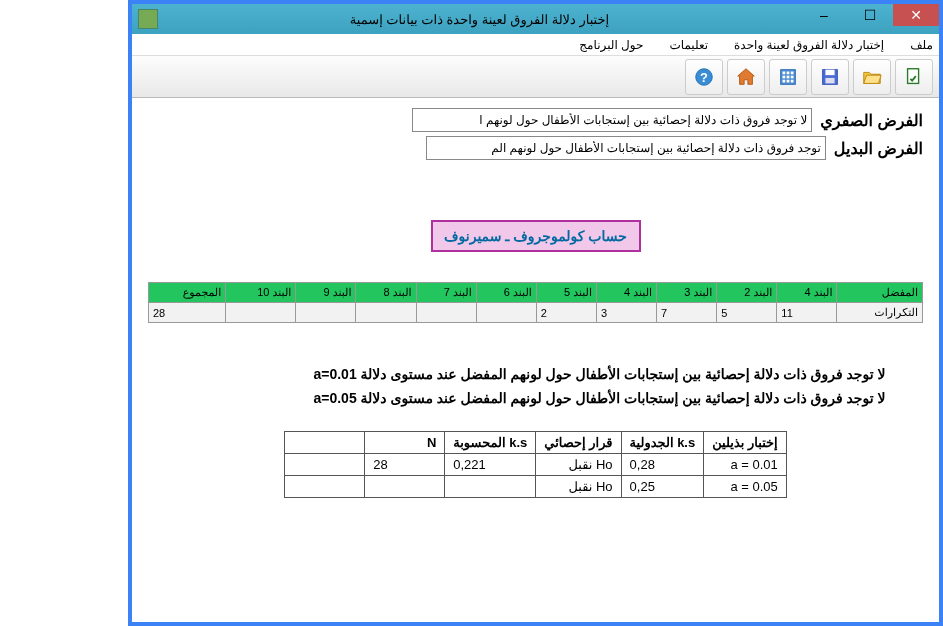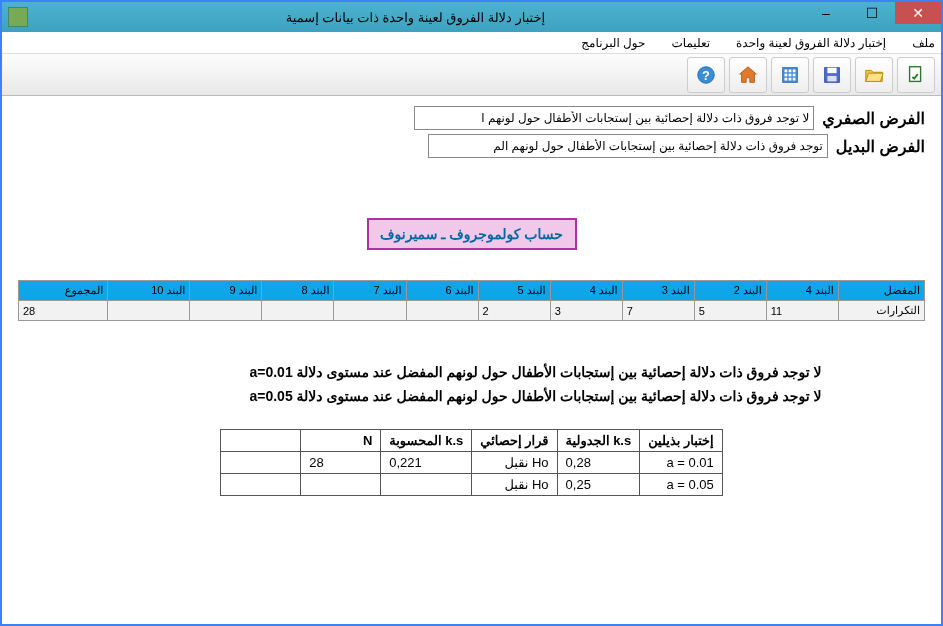--- a/index.html
+++ b/index.html
@@ -1,18 +1,18 @@
 <!DOCTYPE html>
 <html dir="rtl" lang="ar"><head>
 <meta charset="utf-8">
 <style>
 * { box-sizing: border-box; margin: 0; padding: 0; }
 body { font-family: Tahoma, Arial, sans-serif; font-size: 12px; background: #fff; direction: rtl; }
 
-.window { width: 943px; height: 626px; border: 2px solid #3b82f6; background: #fff; display: flex; flex-direction: column; }
+.window { width: 815px; height: 626px; border: 4px solid #3b82f6; background: #fff; display: flex; flex-direction: column; }
 
 .titlebar { height: 30px; background: linear-gradient(#4db2d0, #3da2c0); display: flex; align-items: center; justify-content: space-between; direction: ltr; }
 .titlebar-title { flex: 1; text-align: center; color: #000; font-size: 13px; }
 .titlebar-controls { display: flex; height: 100%; }
 .tbtn { width: 46px; height: 22px; display: flex; align-items: center; justify-content: center; font-size: 14px; color: #000; }
 .tbtn.close { background: #c75050; color: #fff; width: 46px; height: 22px; }
 .sys-icon { width: 20px; height: 20px; margin-left: 6px; background: #7a5; border: 1px solid #486; }
 
 .menubar { height: 22px; background: #fff; display: flex; align-items: center; padding: 0 6px; gap: 14px; border-bottom: 1px solid #ddd; direction: rtl; }
 .menuitem { color: #000; font-size: 12px; cursor: default; margin-left: 12px; }
@@ -24,21 +24,21 @@
 .content { flex: 1; background: #fff; padding: 10px 16px; overflow: auto; position: relative; direction: rtl; }
 
 .hypo-row { display: flex; align-items: center; gap: 8px; margin-bottom: 4px; }
 .hypo-label { font-weight: bold; font-size: 16px; white-space: nowrap; }
 .hypo-input { flex: 0 0 400px; height: 24px; border: 1px solid #888; background: #fff; padding: 2px 4px; font-size: 12px; text-align: right; overflow: hidden; white-space: nowrap; }
 
 .calc-btn { margin: 60px auto 30px; display: block; width: 210px; height: 32px; background: #f2c8ea; border: 2px solid #b030a0; color: #0369a1; font-size: 14px; font-weight: bold; cursor: pointer; }
 
 .grid { width: 100%; border-collapse: collapse; background: #eee; direction: rtl; }
 .grid th, .grid td { border: 1px solid #999; height: 20px; font-size: 11px; padding: 1px 4px; background: #f2f2f2; text-align: right; }
-.grid th { background: #0ea5e9; font-weight: normal; padding-left: 11px; }
+.grid th { background: #22c55e; font-weight: normal; }
 .grid td.num { text-align: left; direction: ltr; }
 
 .summary { margin: 40px auto 20px; width: 700px; text-align: right; font-size: 14px; font-weight: bold; line-height: 1.7; }
 
 .result-table { margin: 0 auto; border-collapse: collapse; direction: rtl; }
 .result-table th, .result-table td { border: 1px solid #555; height: 22px; padding: 2px 8px; background: #fff; font-size: 13px; min-width: 80px; }
 .result-table th { font-weight: bold; text-align: right; }
 .result-table td.num { text-align: left; direction: ltr; }
 .result-table td.txt { }
 </style>

